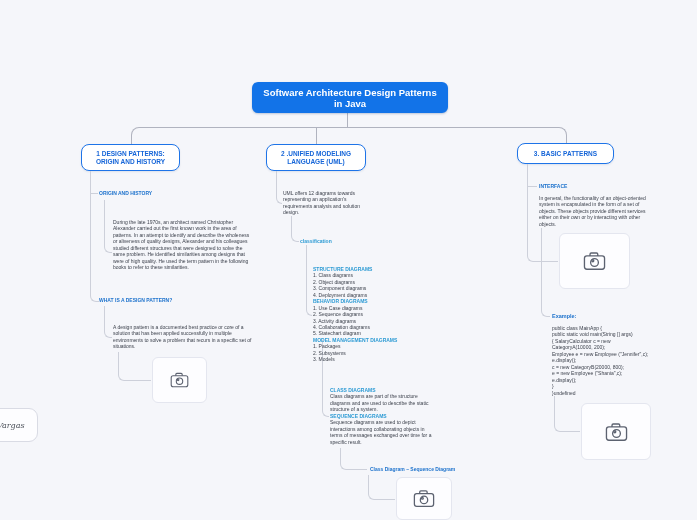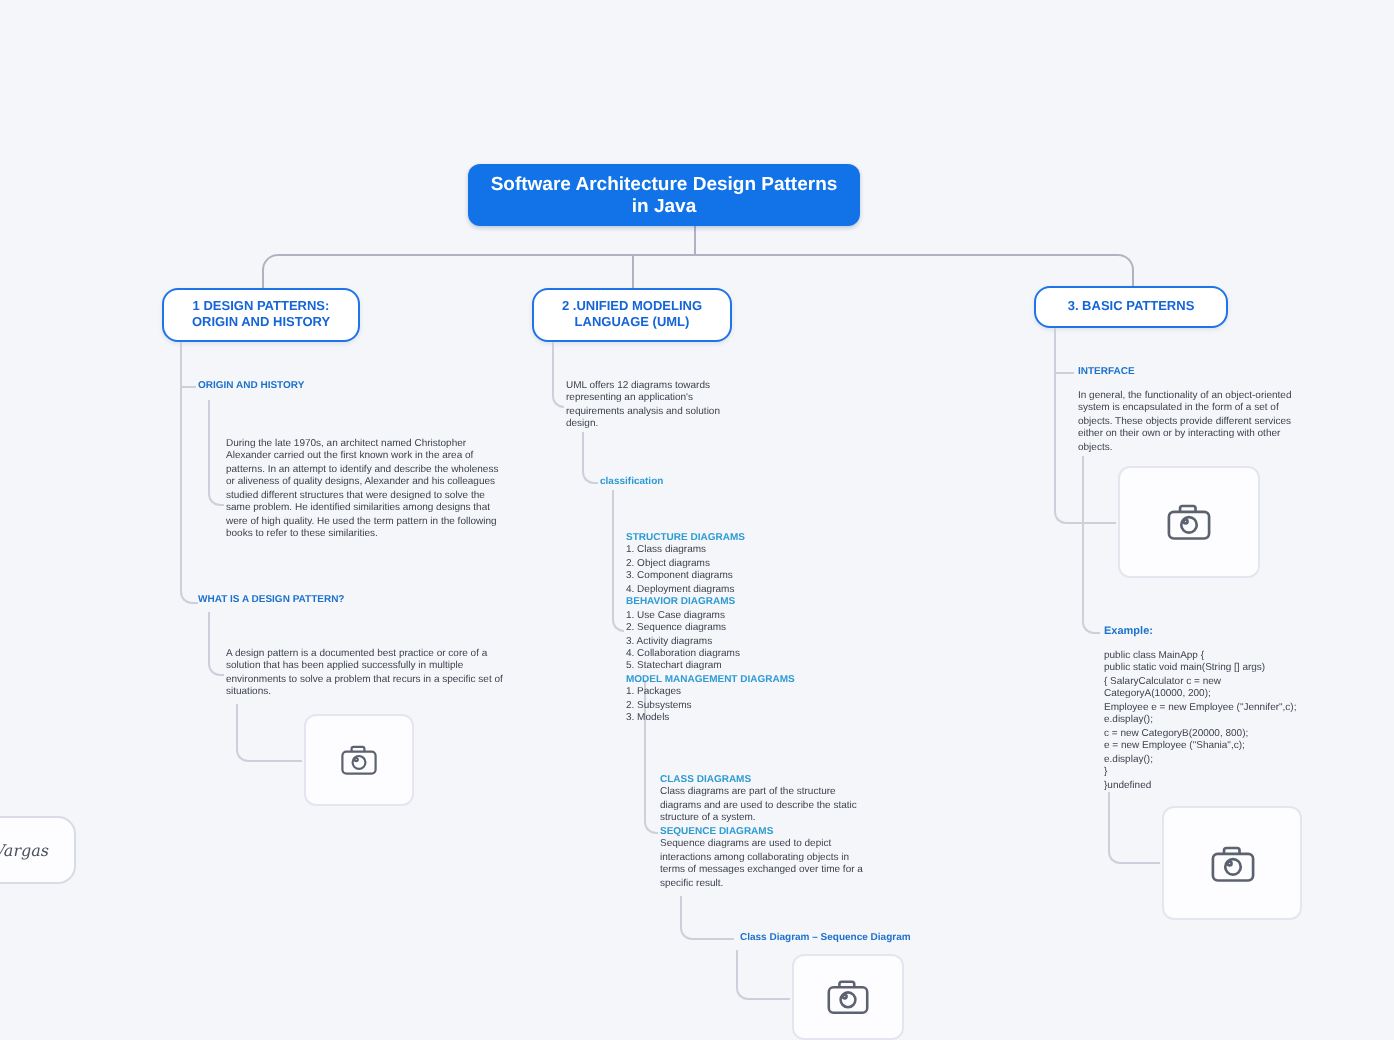--- a/index.html
+++ b/index.html
@@ -67,21 +67,21 @@
   }
   .col{display:flex;flex-direction:column;}
 </style>
 </head>
 <body>
 
 <div class="abs vline-main" style="left:347px;top:113px;width:0;height:14px;"></div>
 <div class="abs rail" style="left:131px;top:127px;width:434px;height:17px;"></div>
 <div class="abs vline-main" style="left:316px;top:127px;width:0;height:17px;"></div>
 
-<div class="abs title-node" style="left:234px;top:82px;width:196px;height:31px;">
+<div class="abs title-node" style="left:252px;top:82px;width:196px;height:31px;">
   <span>Software Architecture Design Patterns in Java</span>
 </div>
 
 <div class="abs branch-node" style="left:81px;top:144px;width:99px;height:27px;">
   <span>1 DESIGN PATTERNS: ORIGIN AND HISTORY</span>
 </div>
 <div class="abs branch-node" style="left:266px;top:144px;width:100px;height:27px;">
   <span>2 .UNIFIED MODELING LANGUAGE (UML)</span>
 </div>
 <div class="abs branch-node" style="left:517px;top:143px;width:97px;height:21px;">

